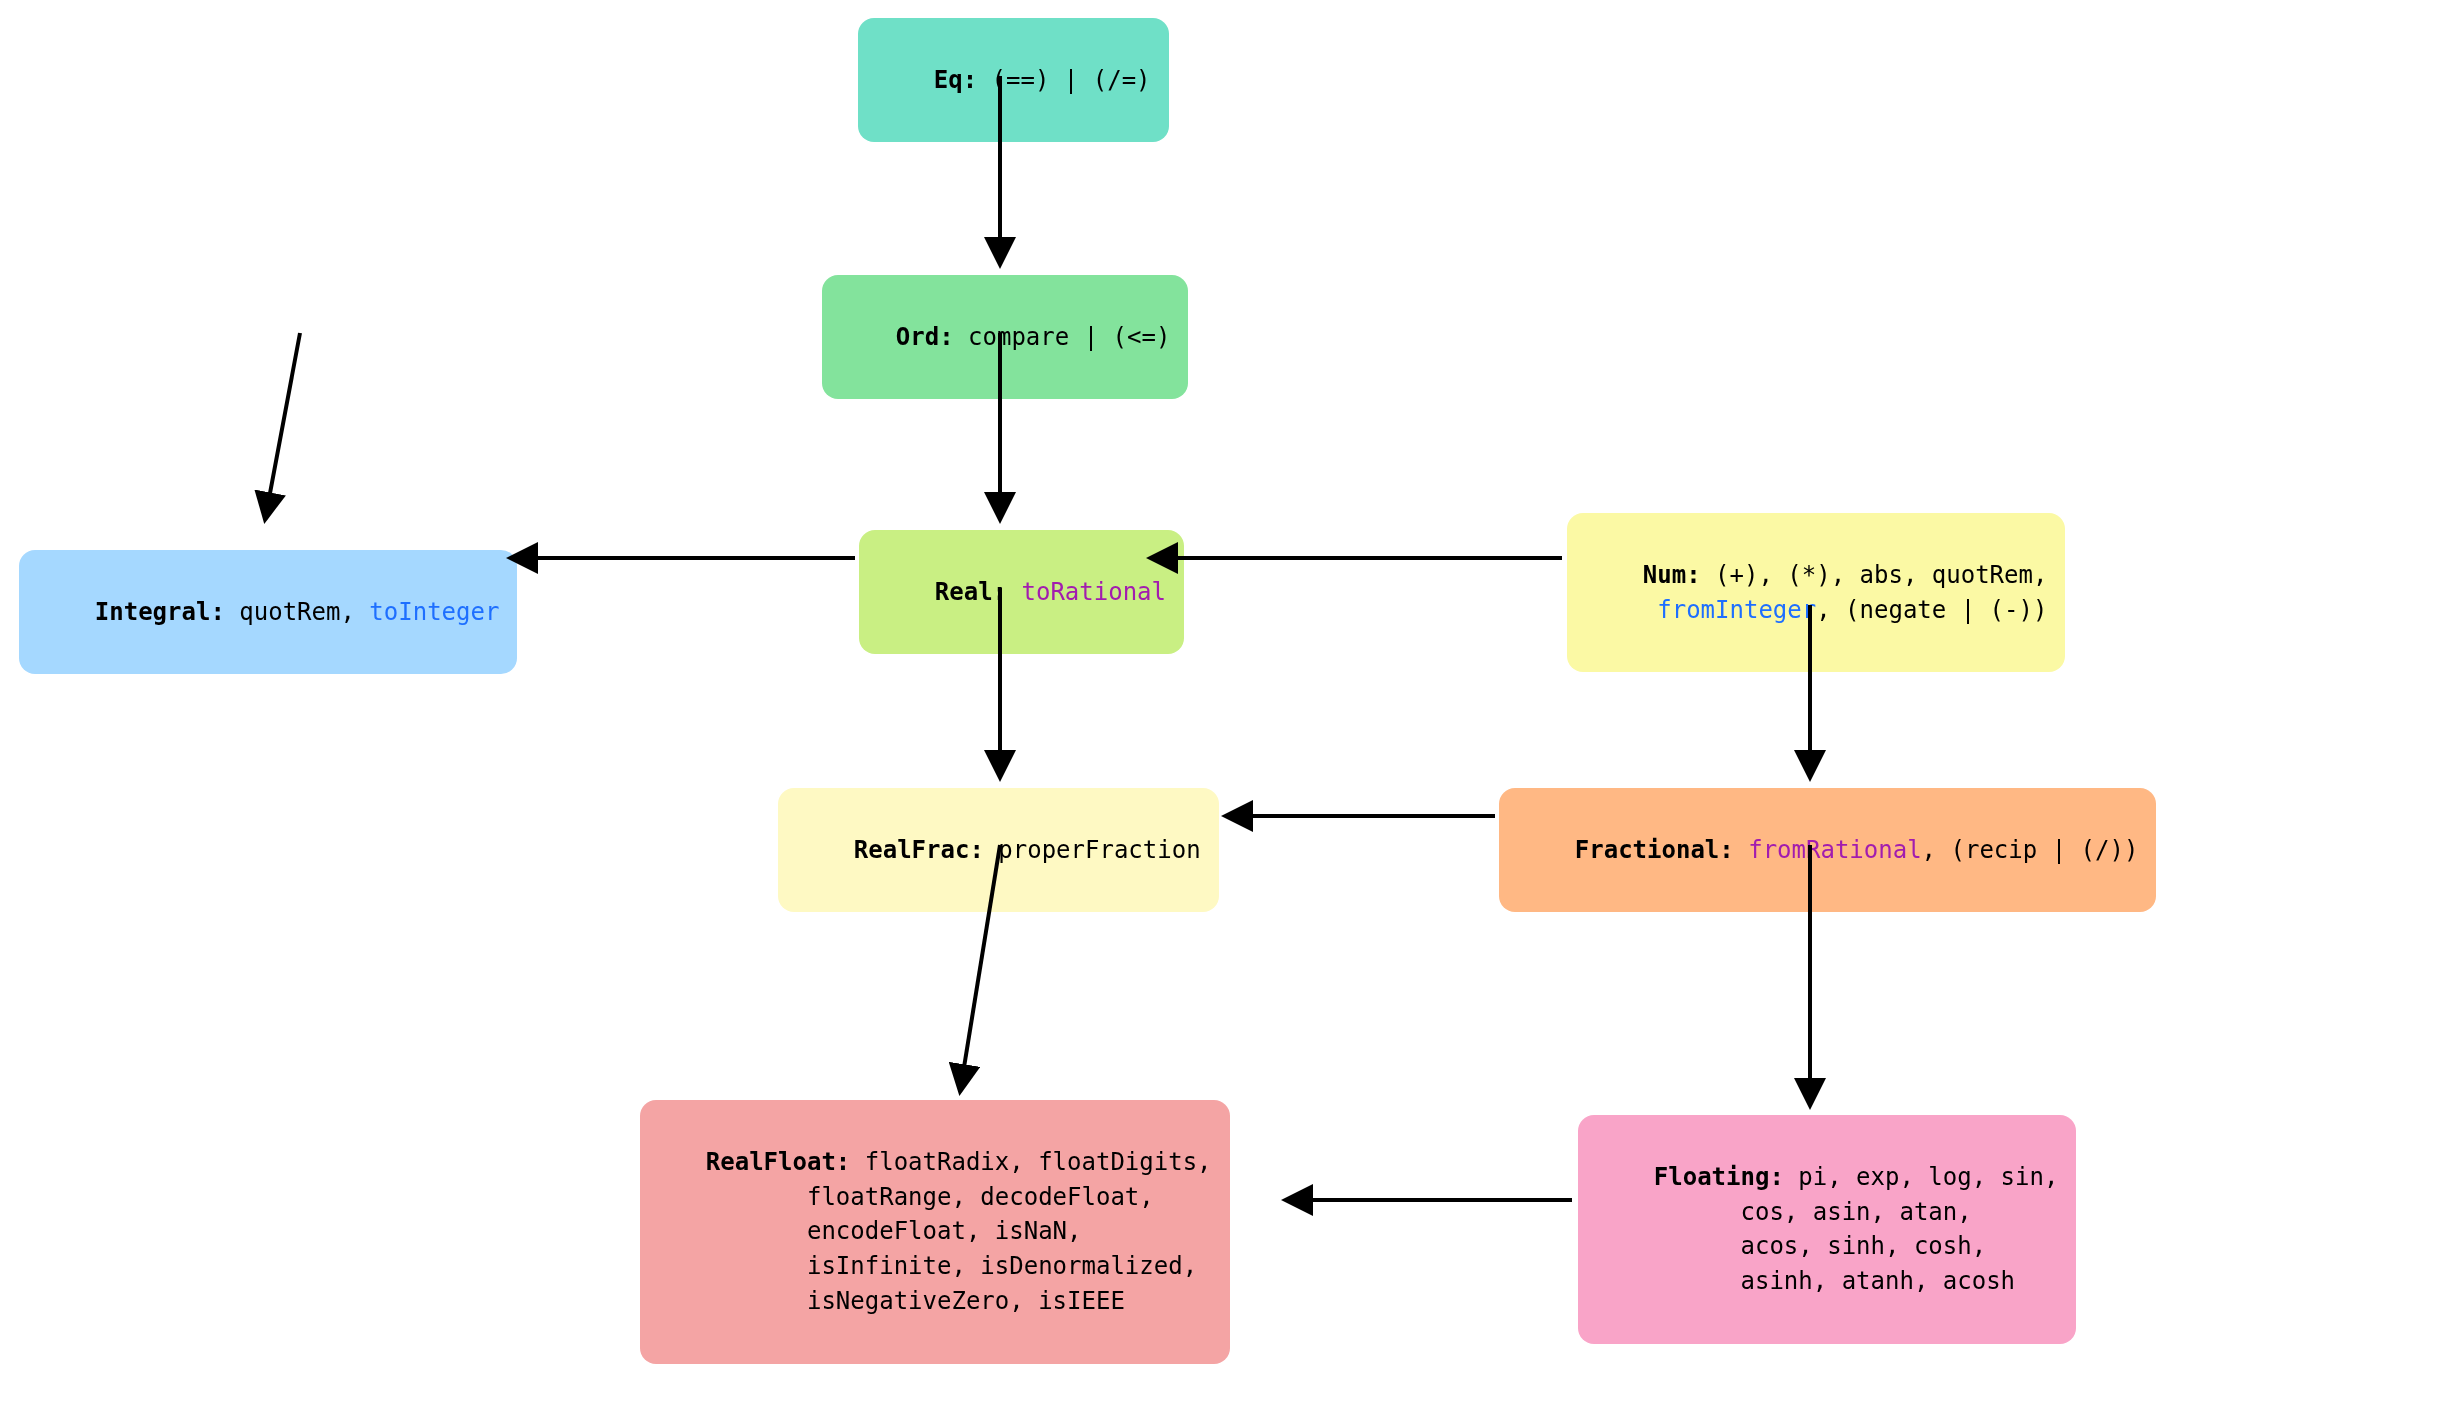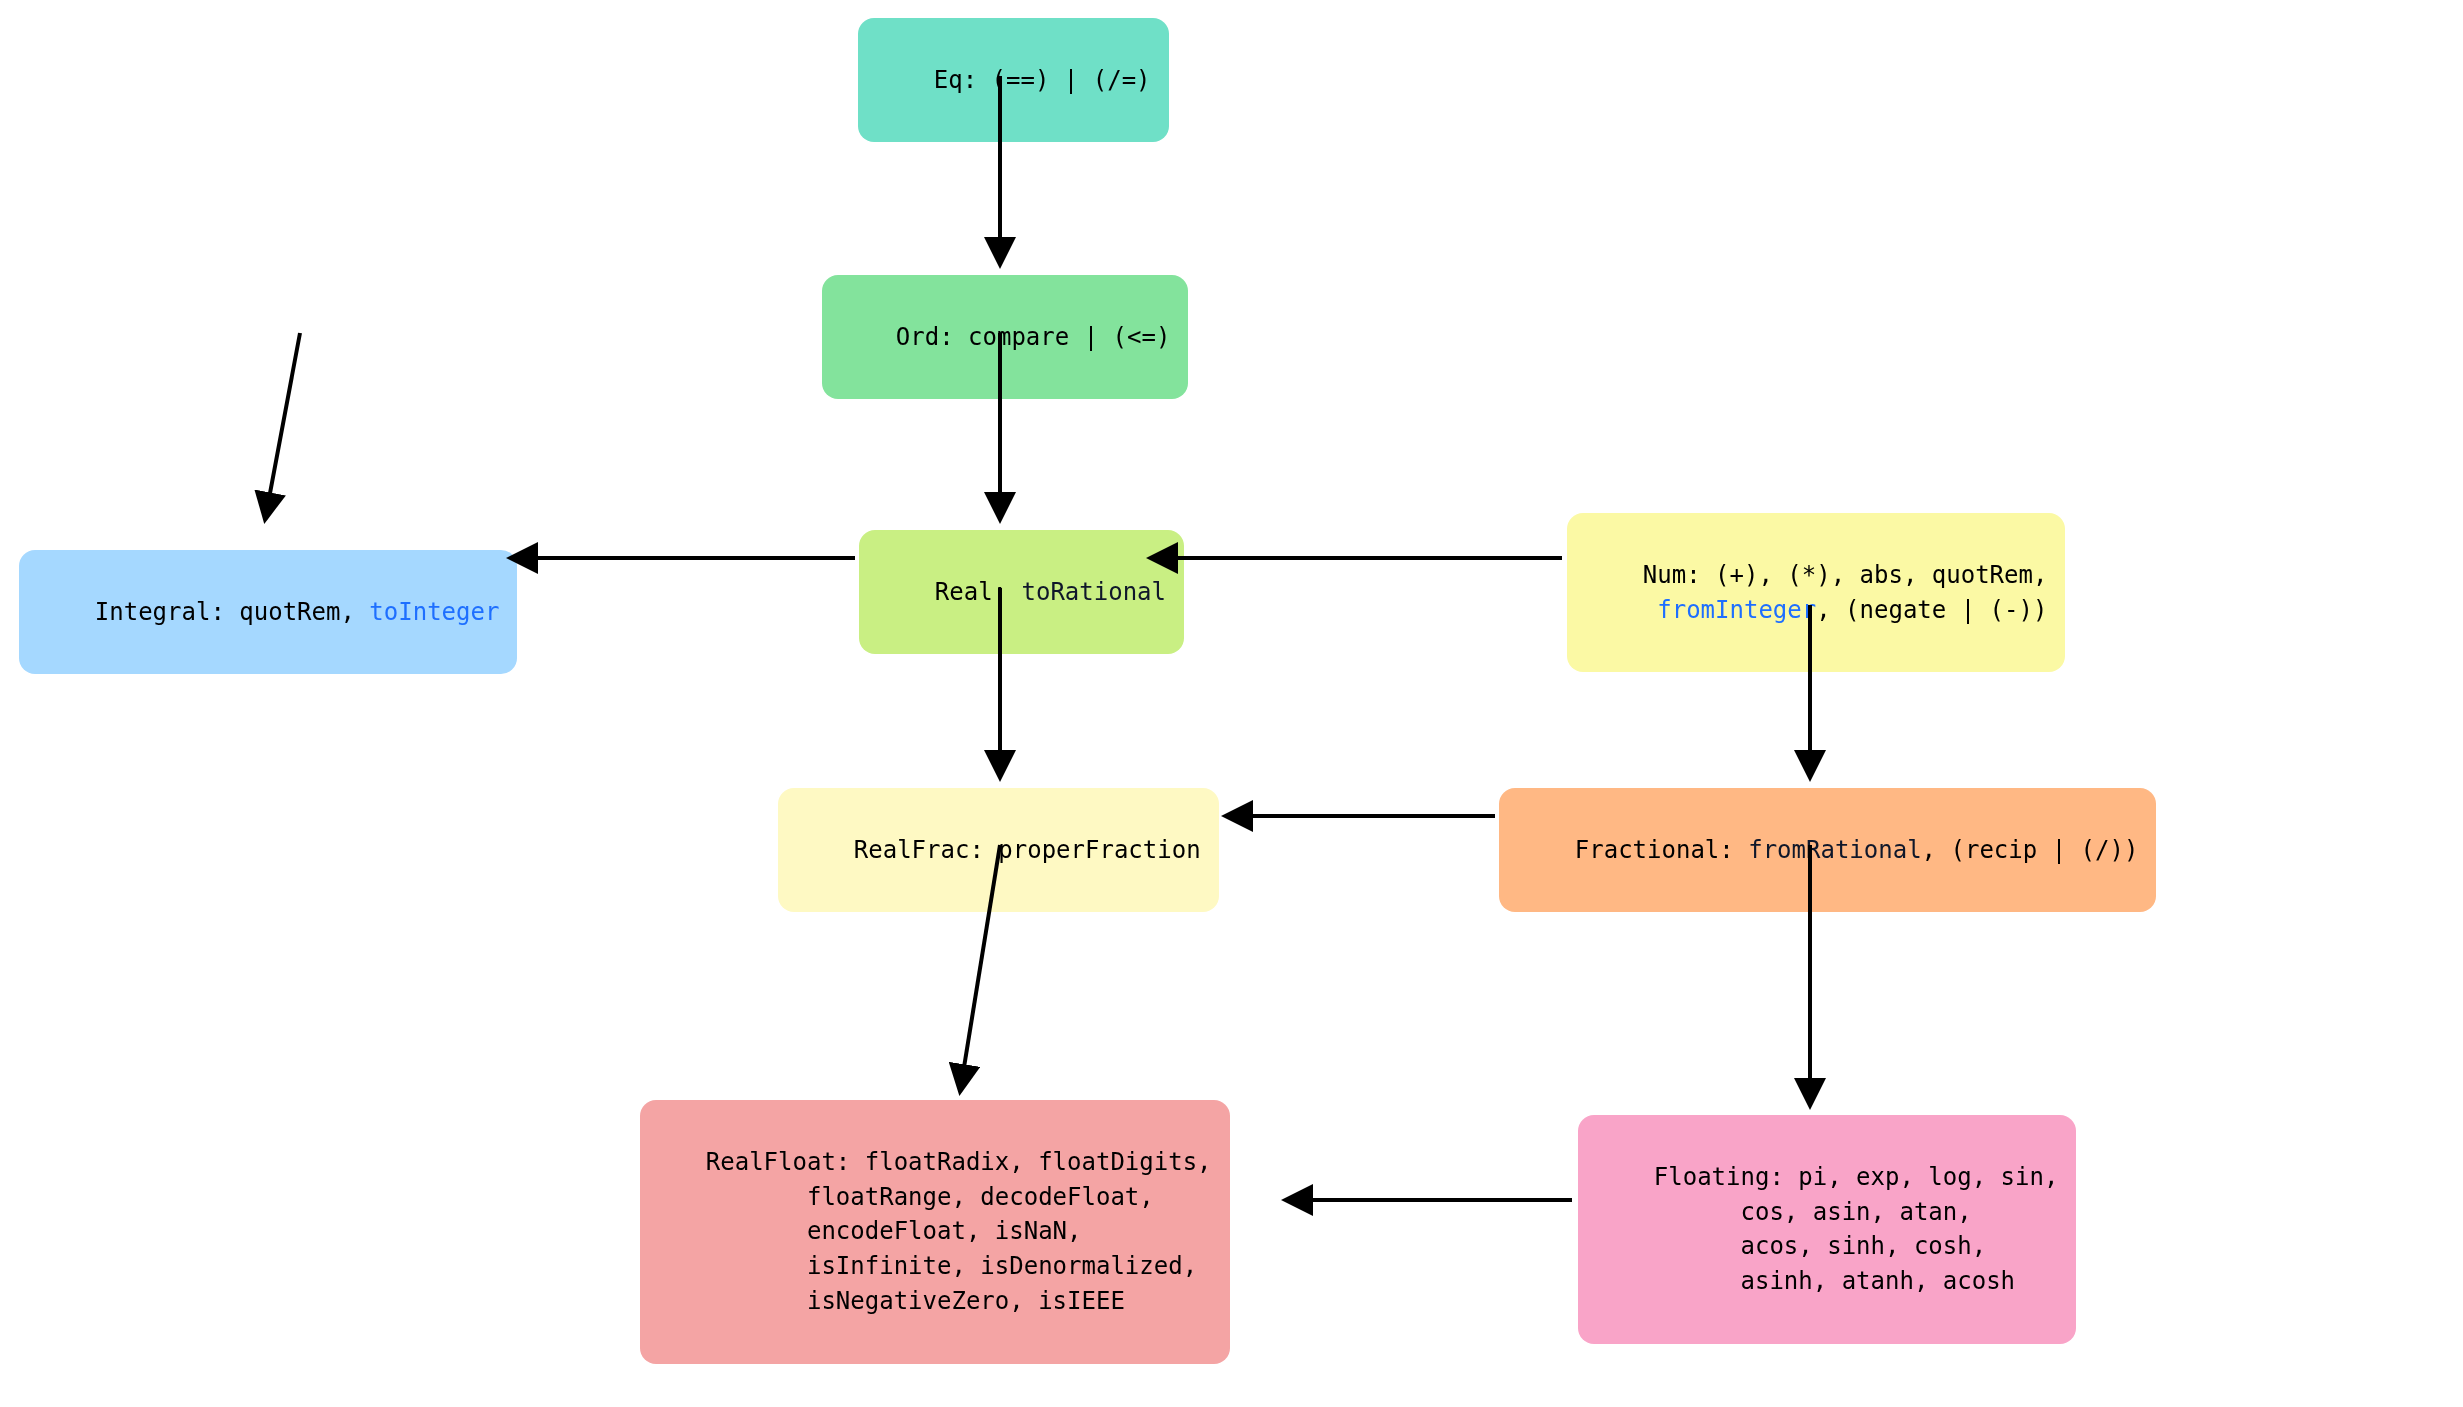--- a/index.html
+++ b/index.html
@@ -16,22 +16,22 @@
     height: 1407px;
   }
   .node {
     position: absolute;
     border-radius: 16px;
     padding: 10px 18px;
     line-height: 1.45;
     box-sizing: border-box;
     white-space: pre;
   }
-  .cls { font-weight: 400; }
-  .hlred  { color: #0f172a; }
+  .cls { font-weight: 700; }
+  .hlred  { color: #a21caf; }
   .hlblue { color: #1e6fff; }
 
   
   svg.arrows {
     position: absolute;
     left: 0; top: 0;
     width: 2463px;
     height: 1407px;
     pointer-events: none;
   }

